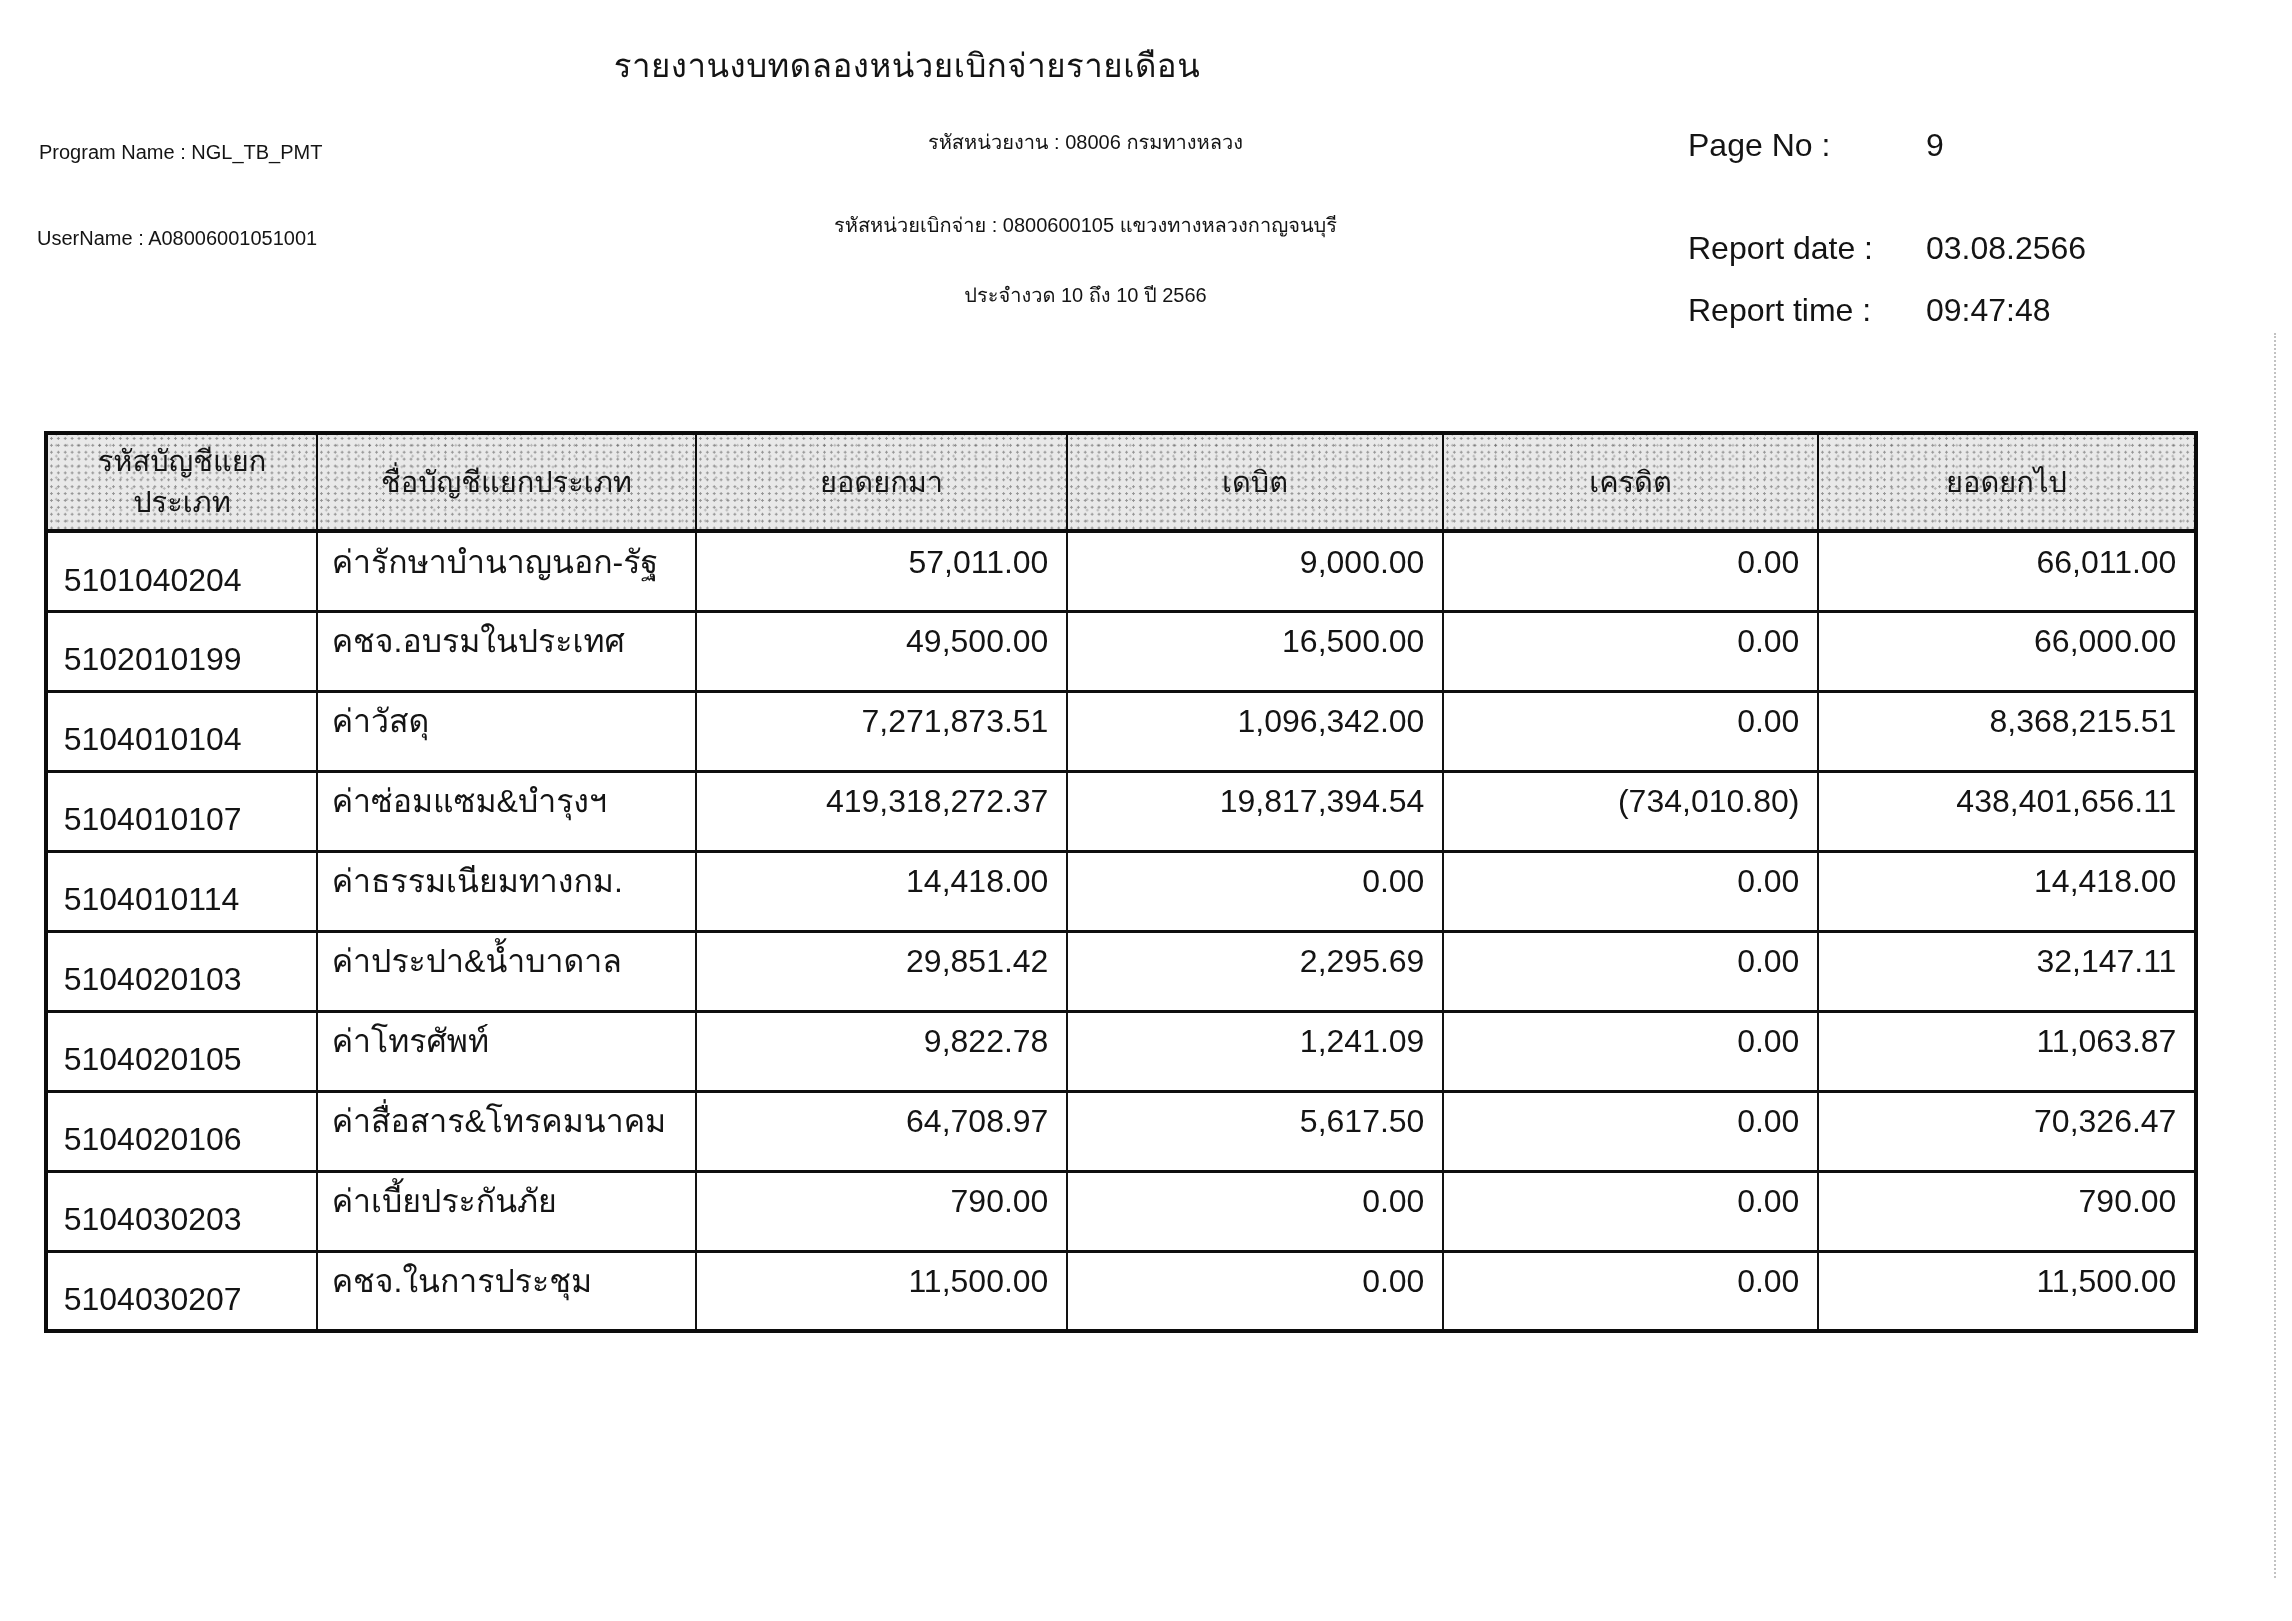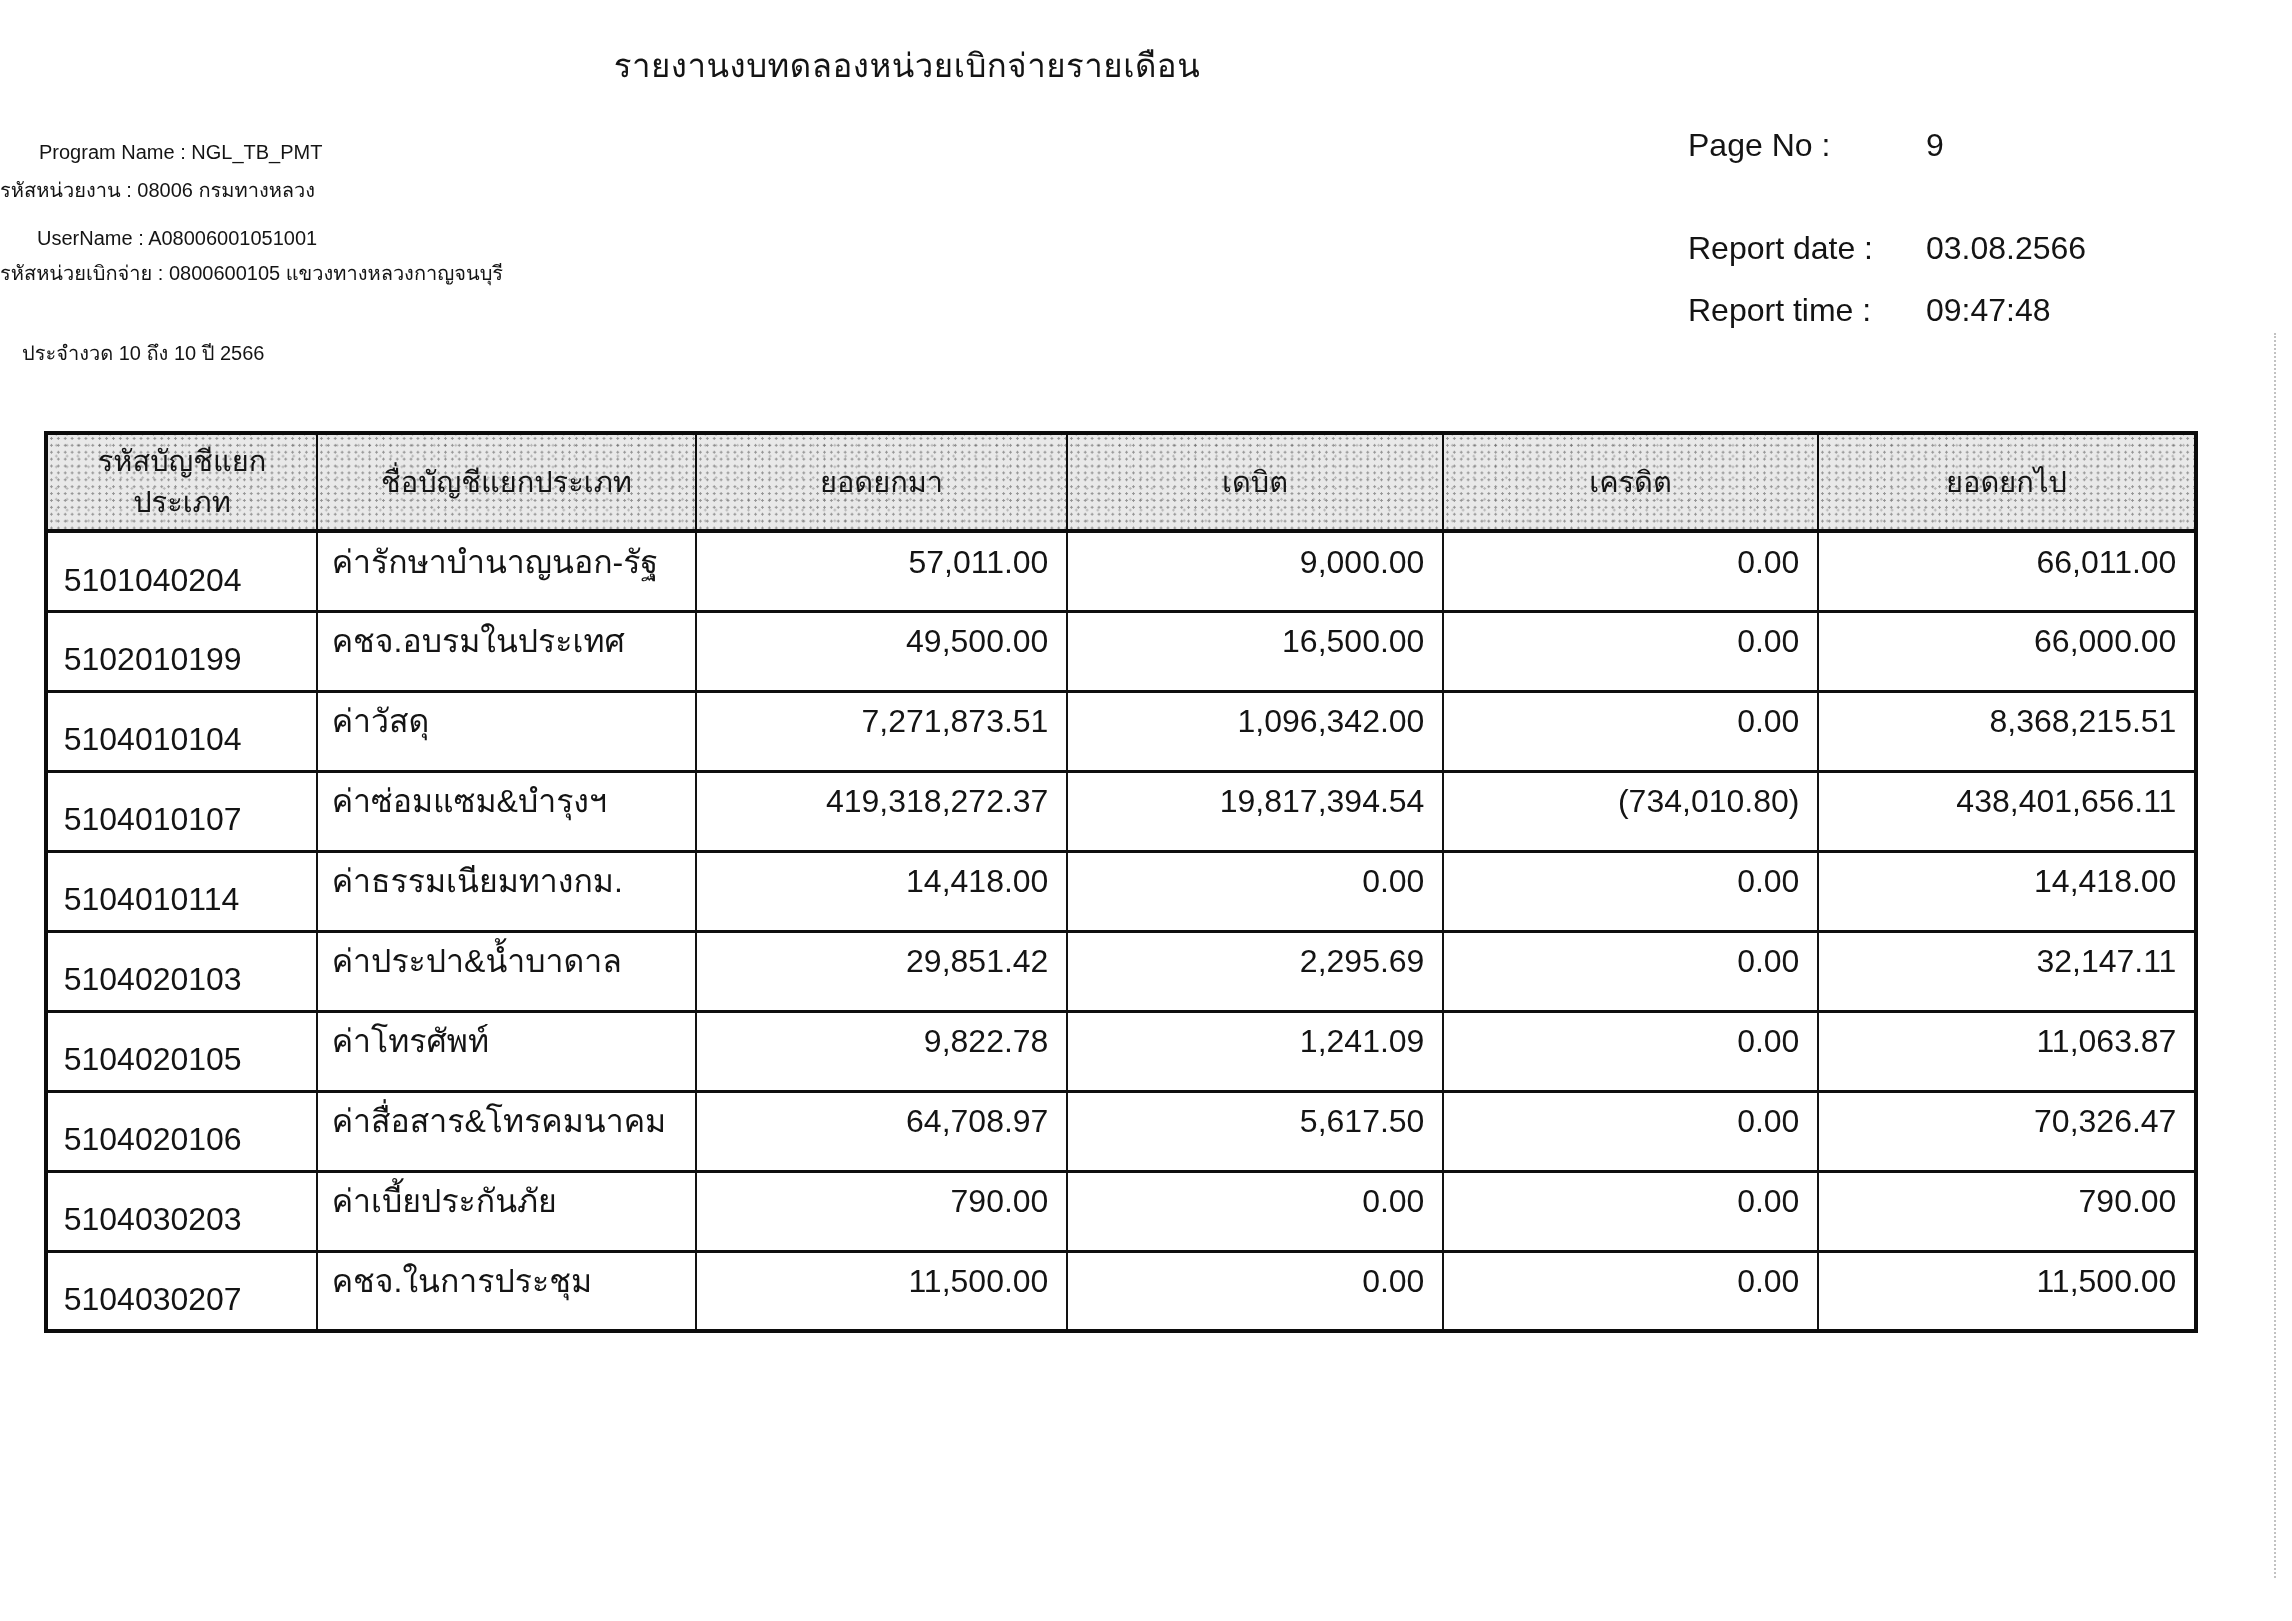--- a/index.html
+++ b/index.html
@@ -29,27 +29,26 @@
   }
   .meta-line { position: absolute; font-size: 20px; white-space: nowrap; line-height: 1.5; }
 
   .meta-program  { left: 39px;  top: 137px; }
   .meta-username { left: 37px;  top: 223px; }
 
   .meta-center {
     position: absolute;
     left: 0;
     width: 2171px;
-    text-align: left;
+    text-align: center;
     white-space: nowrap;
-    margin-top: 48px;
   }
   .meta-agency  { top: 127px; }
   .meta-disb    { top: 210px; }
-  .meta-period  { top: 290px; padding-left: 22px; }
+  .meta-period  { top: 280px; }
 
   .meta-right-label { position: absolute; left: 1688px; font-size: 32px; white-space: nowrap; }
   .meta-right-value { position: absolute; left: 1926px; font-size: 32px; white-space: nowrap; }
   .row-pageno  { top: 127px; text-align: right; }
   .row-repdate { top: 230px; }
   .row-reptime { top: 292px; }
 
   
   .tb-wrap {
     position: absolute;

